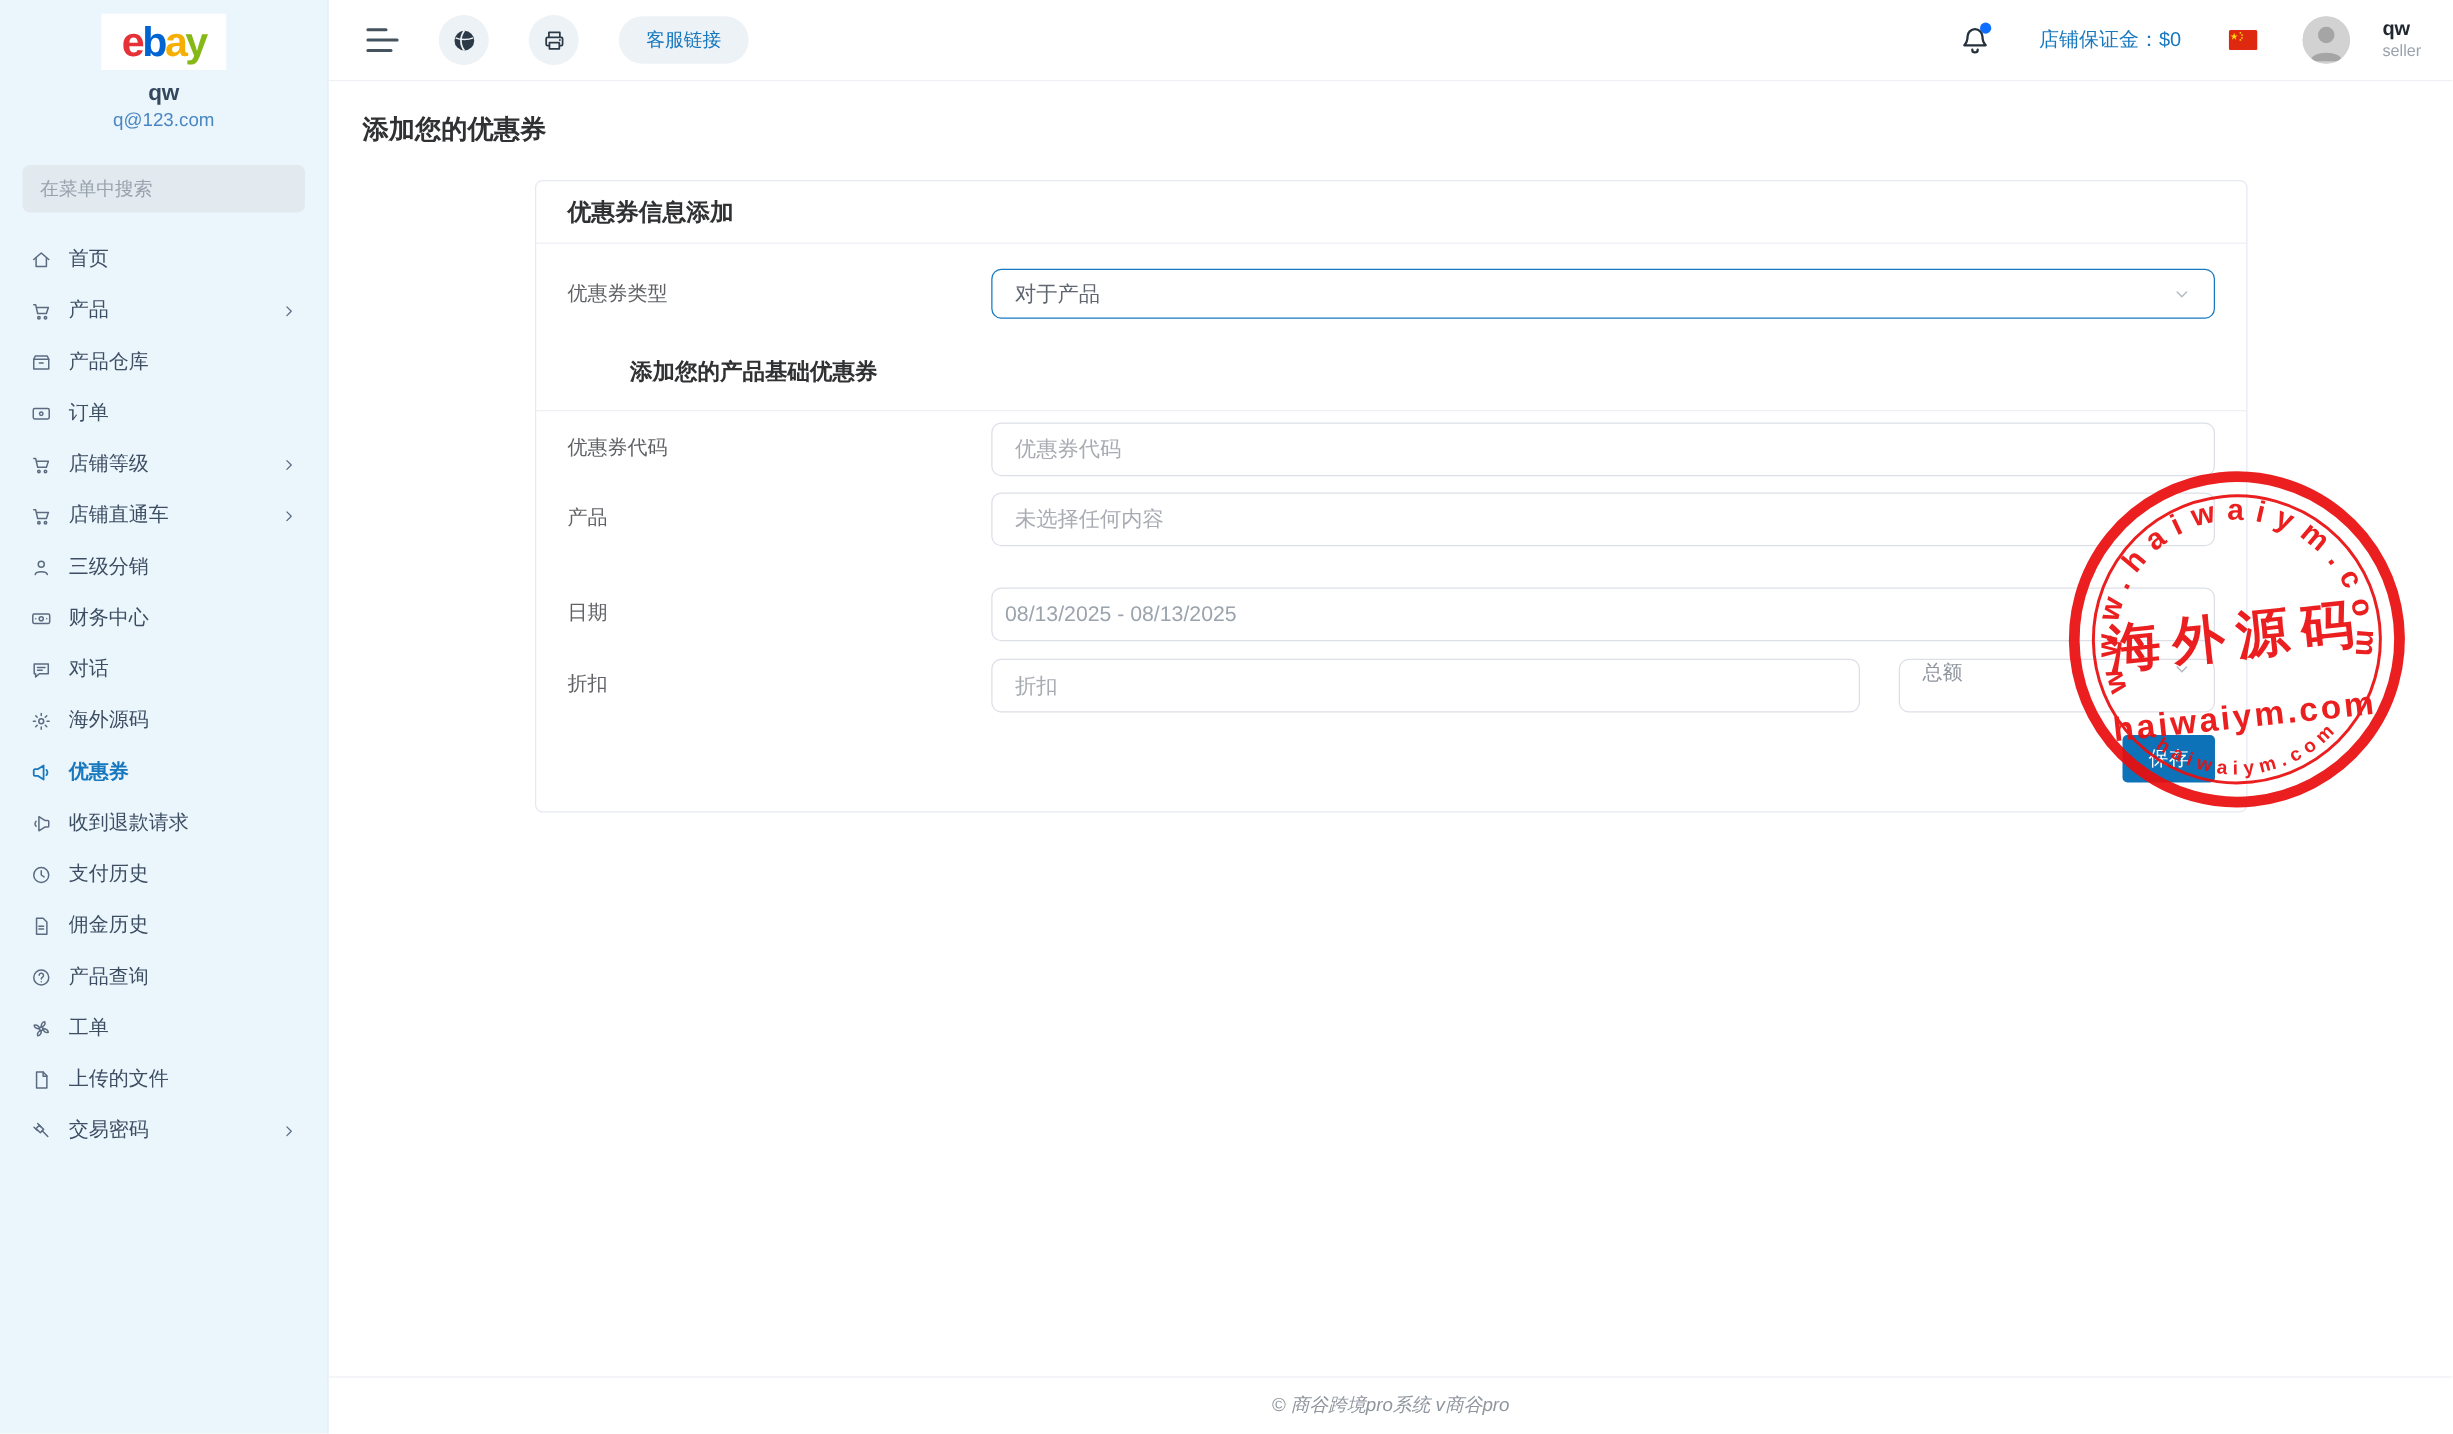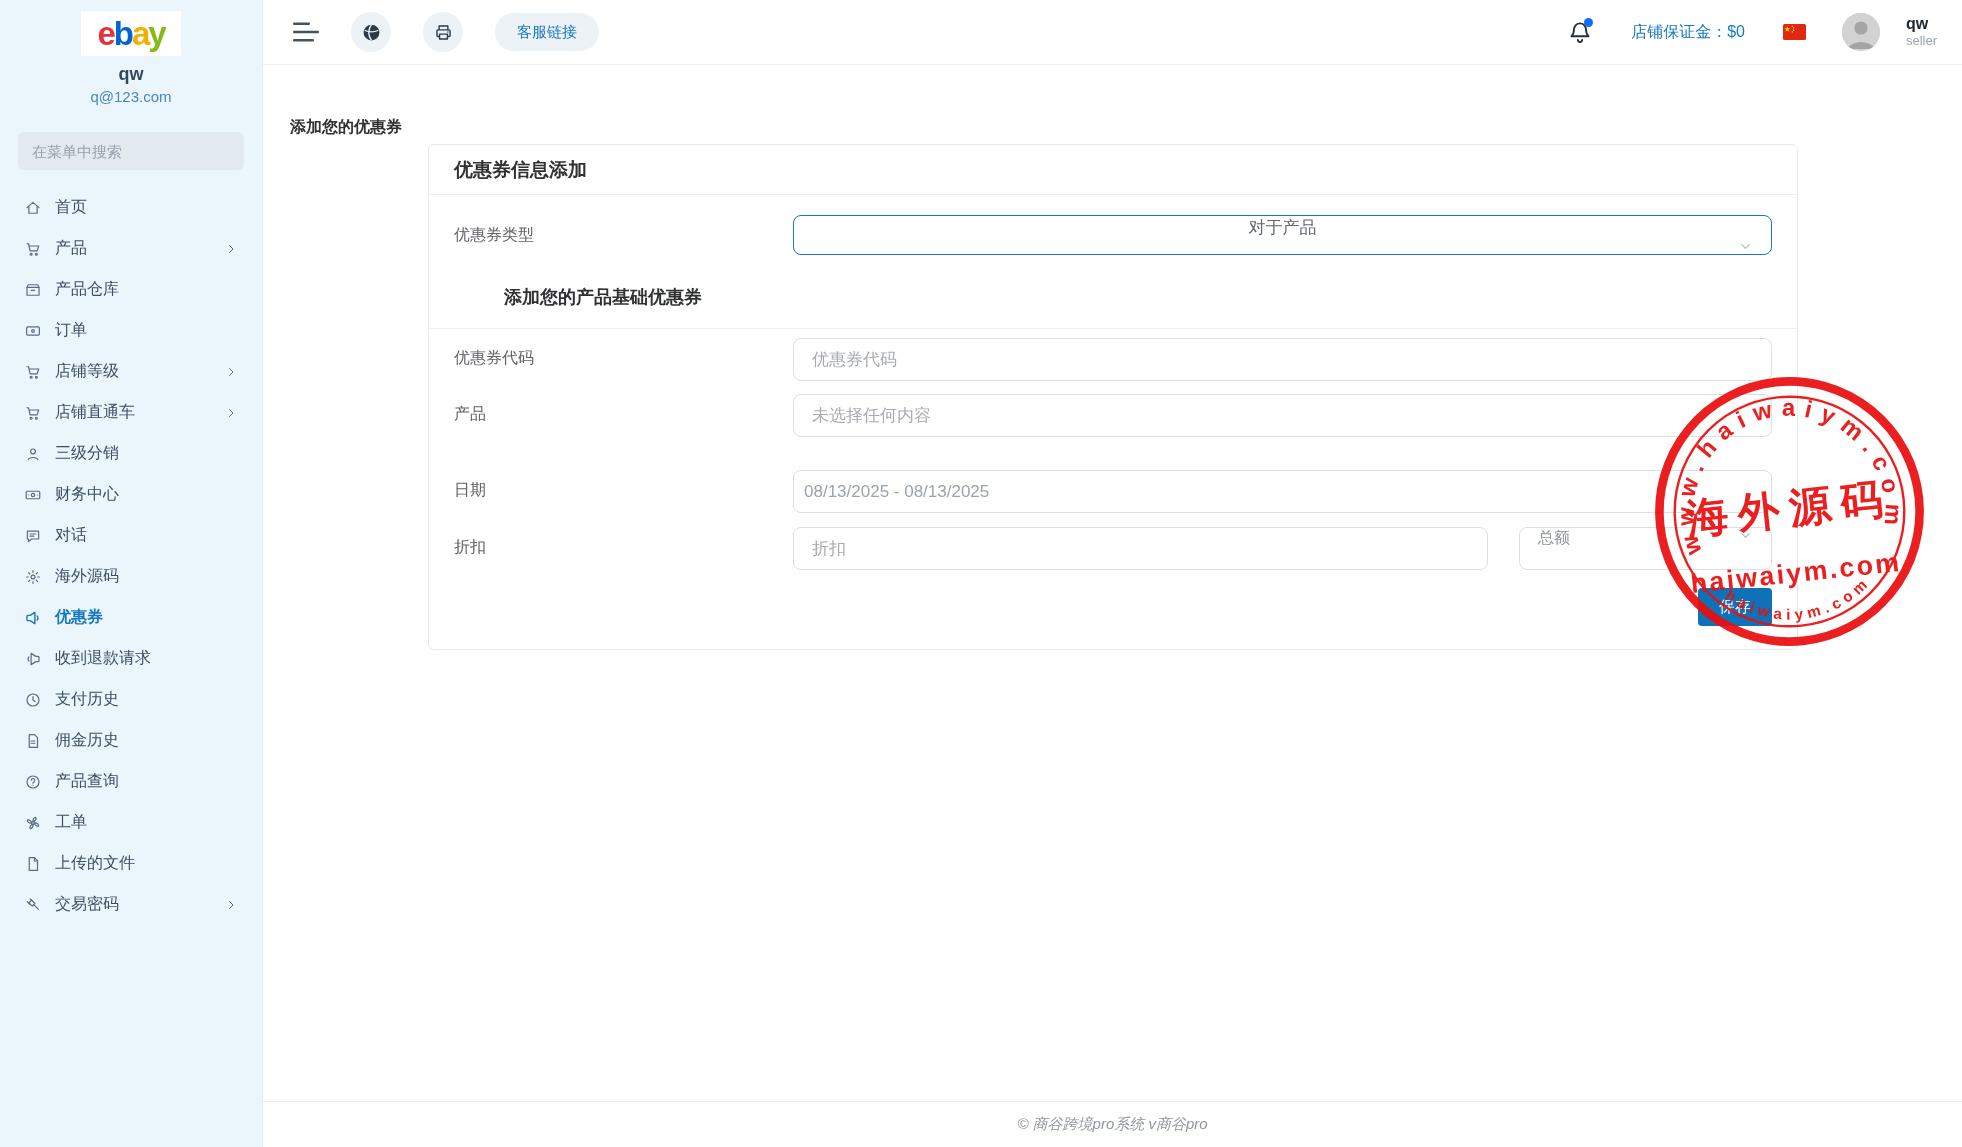--- a/index.html
+++ b/index.html
@@ -49,31 +49,31 @@
   .deposit { color:#1778be; font-size:16px; margin:0 6px 0 6px; cursor:pointer; }
   .flag { width:23px; height:16px; cursor:pointer; flex:none; margin-right:4px; }
   .avatar { width:38px; height:38px; border-radius:50%; overflow:hidden; background:#d4d4d4;
     cursor:pointer; flex:none; }
   .user-box { display:flex; flex-direction:column; line-height:1.15; margin-left:-6px; }
   .ub-name { font-size:16px; font-weight:bold; color:#202830; }
   .ub-role { font-size:13px; color:#9aa3ad; }
 
   
   .content { flex:1; position:relative; background:#fff; }
-  .page-title { position:absolute; left:27px; top:24px; font-size:16px; font-weight:bold; color:#303133;margin-top:28px; }
+  .page-title { position:absolute; left:27px; top:24px; font-size:21px; font-weight:bold; color:#303133; }
   .card { position:absolute; left:165px; top:79px; width:1370px; background:#fff;
     border:1px solid #e6e9f2; border-radius:6px; }
   .card-header { height:50px; display:flex; align-items:center; padding:0 25px;
     border-bottom:1px solid #eef0f6; font-size:19px; font-weight:bold; color:#303133; }
   .card-body { padding:20px 25px 23px; }
   .frow { display:flex; align-items:flex-start; }
   .flabel { width:339px; padding-top:10px; font-size:16px; color:#606266; flex:none; }
   .fctrl { width:980px; }
   .sel { height:40px; border:1.5px solid #1779c2; border-radius:8px; background:#fff;
-    display:flex; align-items:center; padding:0 18px; font-size:17px; color:#5f6670; cursor:pointer;flex-direction:column; }
+    display:flex; align-items:center; padding:0 18px; font-size:17px; color:#5f6670; cursor:pointer; }
   .sel .dchev, .amount-sel .dchev { margin-left:auto; width:15px; height:15px; color:#b6bcc6;
     fill:none; stroke:currentColor; stroke-width:2; stroke-linecap:round; stroke-linejoin:round; flex:none; }
   .section-title { margin:30px 0 0 50px; font-size:18px; font-weight:bold; color:#303133; }
   .divider { height:1px; background:#eef0f6; margin:19px -25px 9px; }
   input.txt { width:100%; height:43px; border:1px solid #dcdfe6; border-radius:8px;
     padding:0 18px; font-size:17px; color:#606266; outline:none; background:#fff; font-family:inherit; }
   input.txt::placeholder { color:#a8abb2; }
   input.date-input { color:#9ba3ad;padding-left:10px; }
   .row-code { margin-top:0; }
   .row-product { margin-top:13px; }

